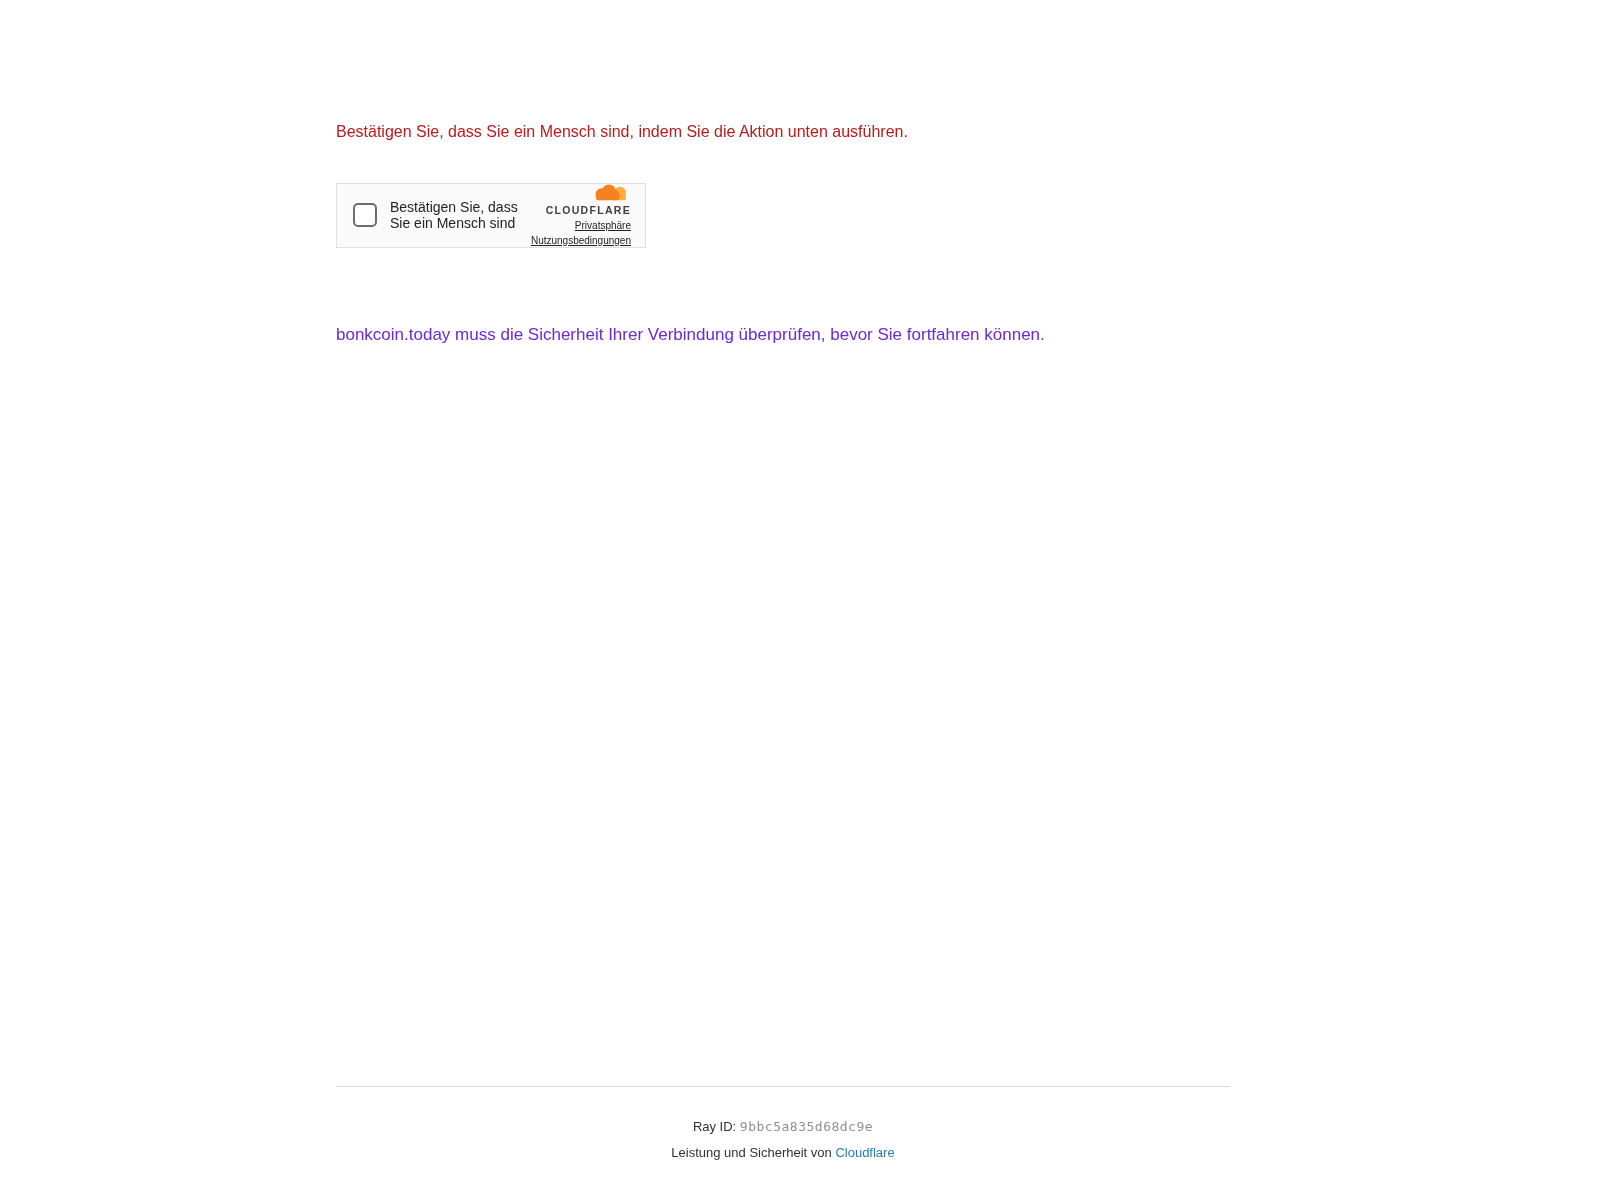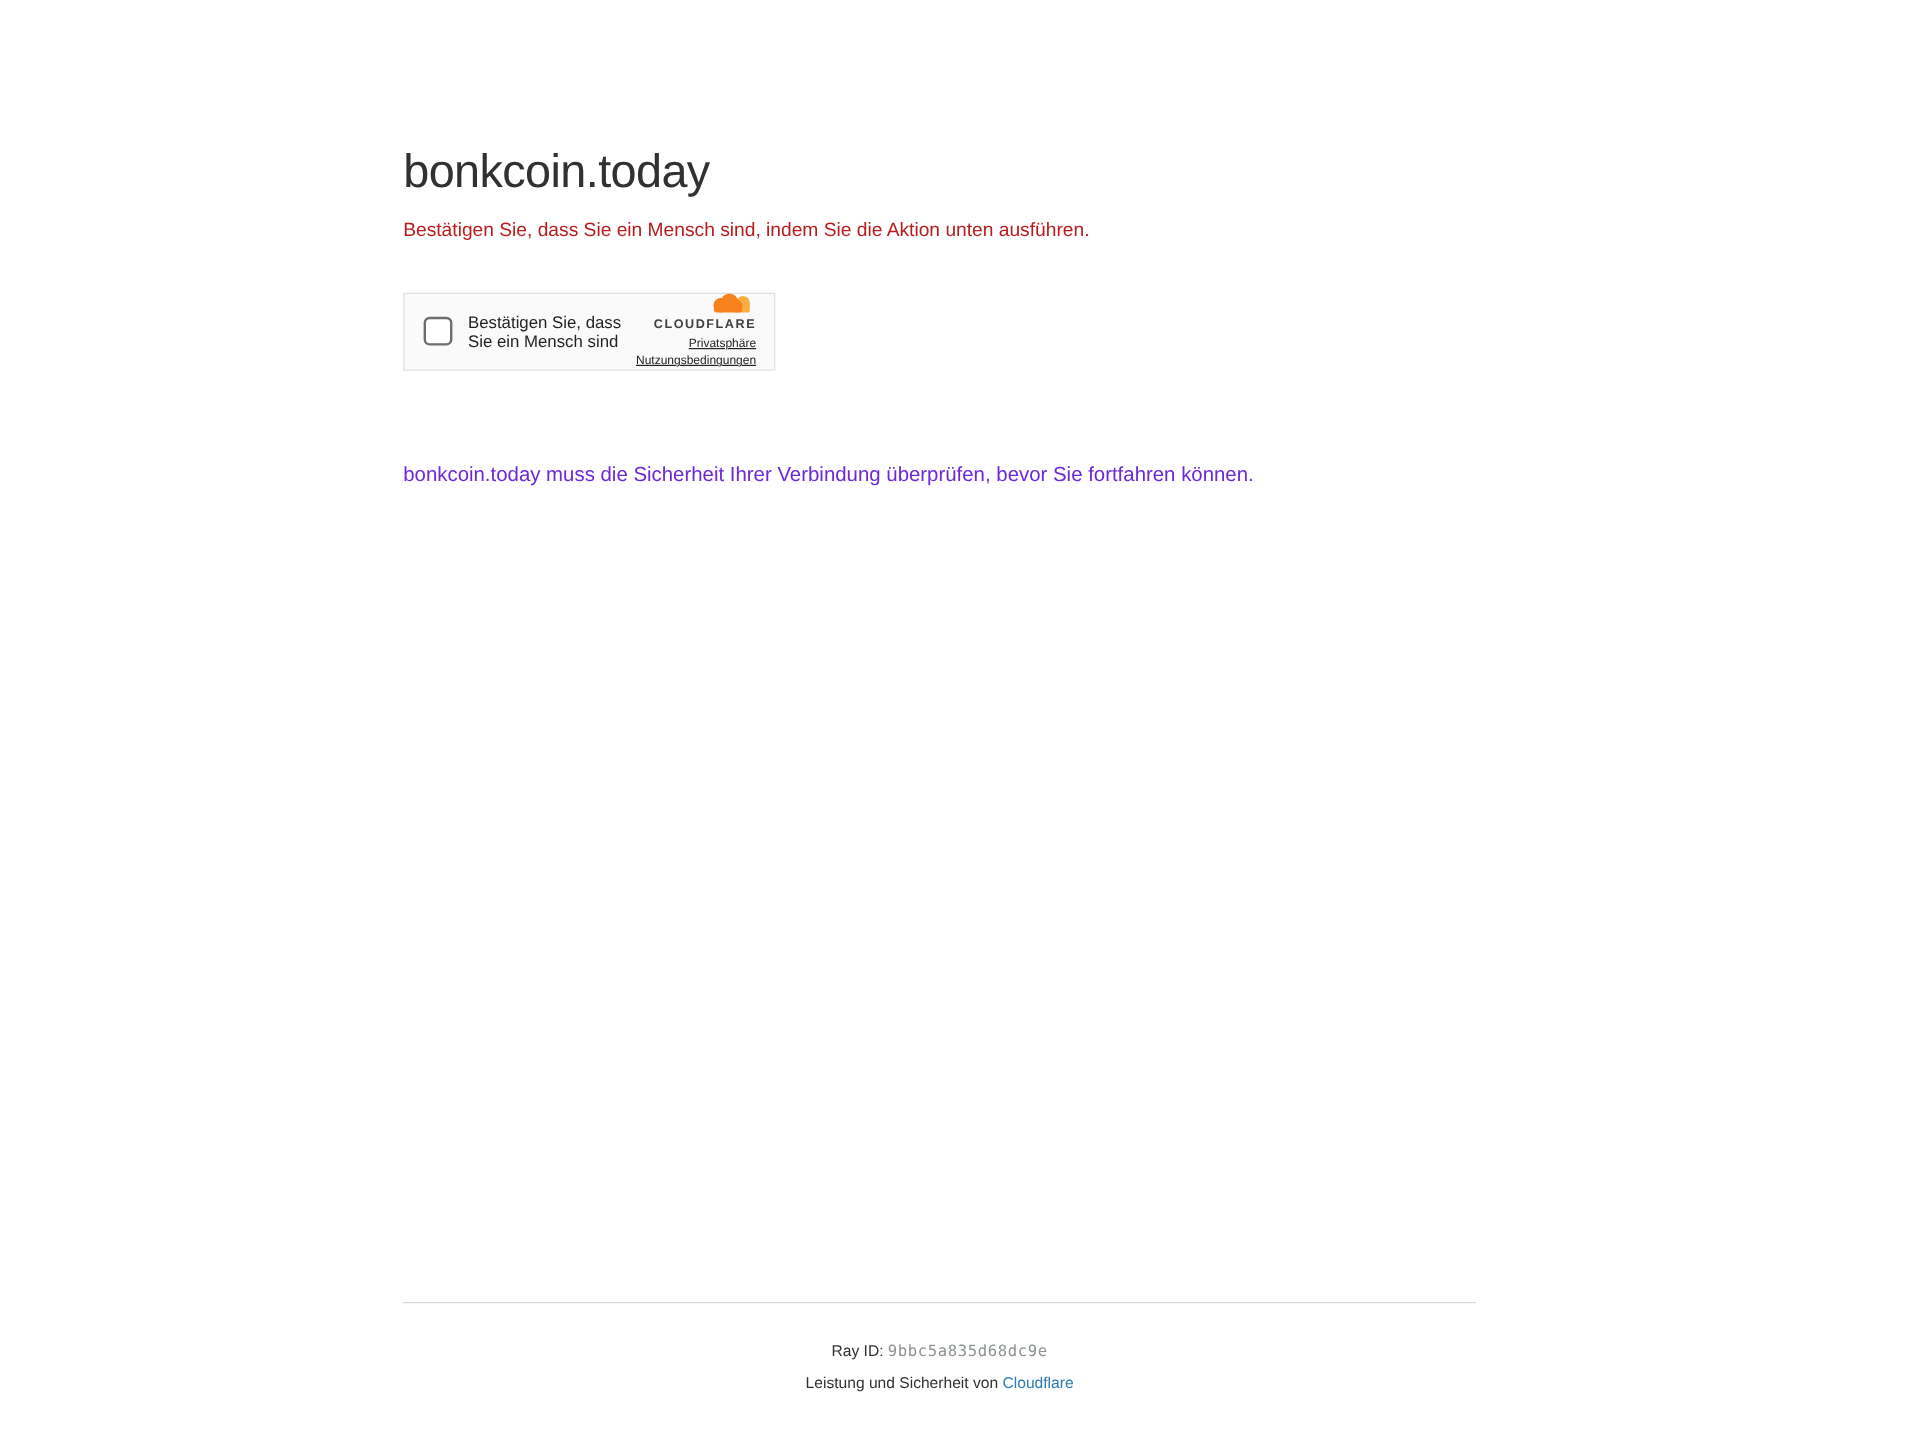--- a/index.html
+++ b/index.html
@@ -40,20 +40,21 @@
 
   
   .turnstile {
     width: 310px;
     height: 65px;
     box-sizing: border-box;
     background: #fafafa;
     border: 1px solid #e0e0e0;
     display: flex;
     align-items: center;
+    justify-content: space-between;
     padding: 0 14px 0 16px;
   }
   .cb-group { display: flex; align-items: center; gap: 13px; }
   .checkbox {
     width: 24px;
     height: 24px;
     box-sizing: border-box;
     border: 2px solid #6d6d6d;
     border-radius: 5px;
     background: #ffffff;
@@ -118,21 +119,20 @@
     text-decoration: none;
     cursor: pointer;
   }
 </style>
 </head>
 <body>
 
 <div class="page-wrap">
   <div class="content-main">
     <div class="content-col">
-      <h1 class="page-title">bonkcoin.today</h1>
       <h2 class="page-subtitle">Bestätigen Sie, dass Sie ein Mensch sind, indem Sie die Aktion unten ausführen.</h2>
 
       <div class="turnstile">
         <div class="cb-group">
           <div class="checkbox" role="checkbox" aria-checked="false"></div>
           <div class="cb-label">Bestätigen Sie, dass Sie ein Mensch sind</div>
         </div>
         <div class="branding">
           <svg class="logo-cloud" width="37" height="21" viewBox="0 0 44 26" aria-hidden="true">
             <g fill="#fbad41">

